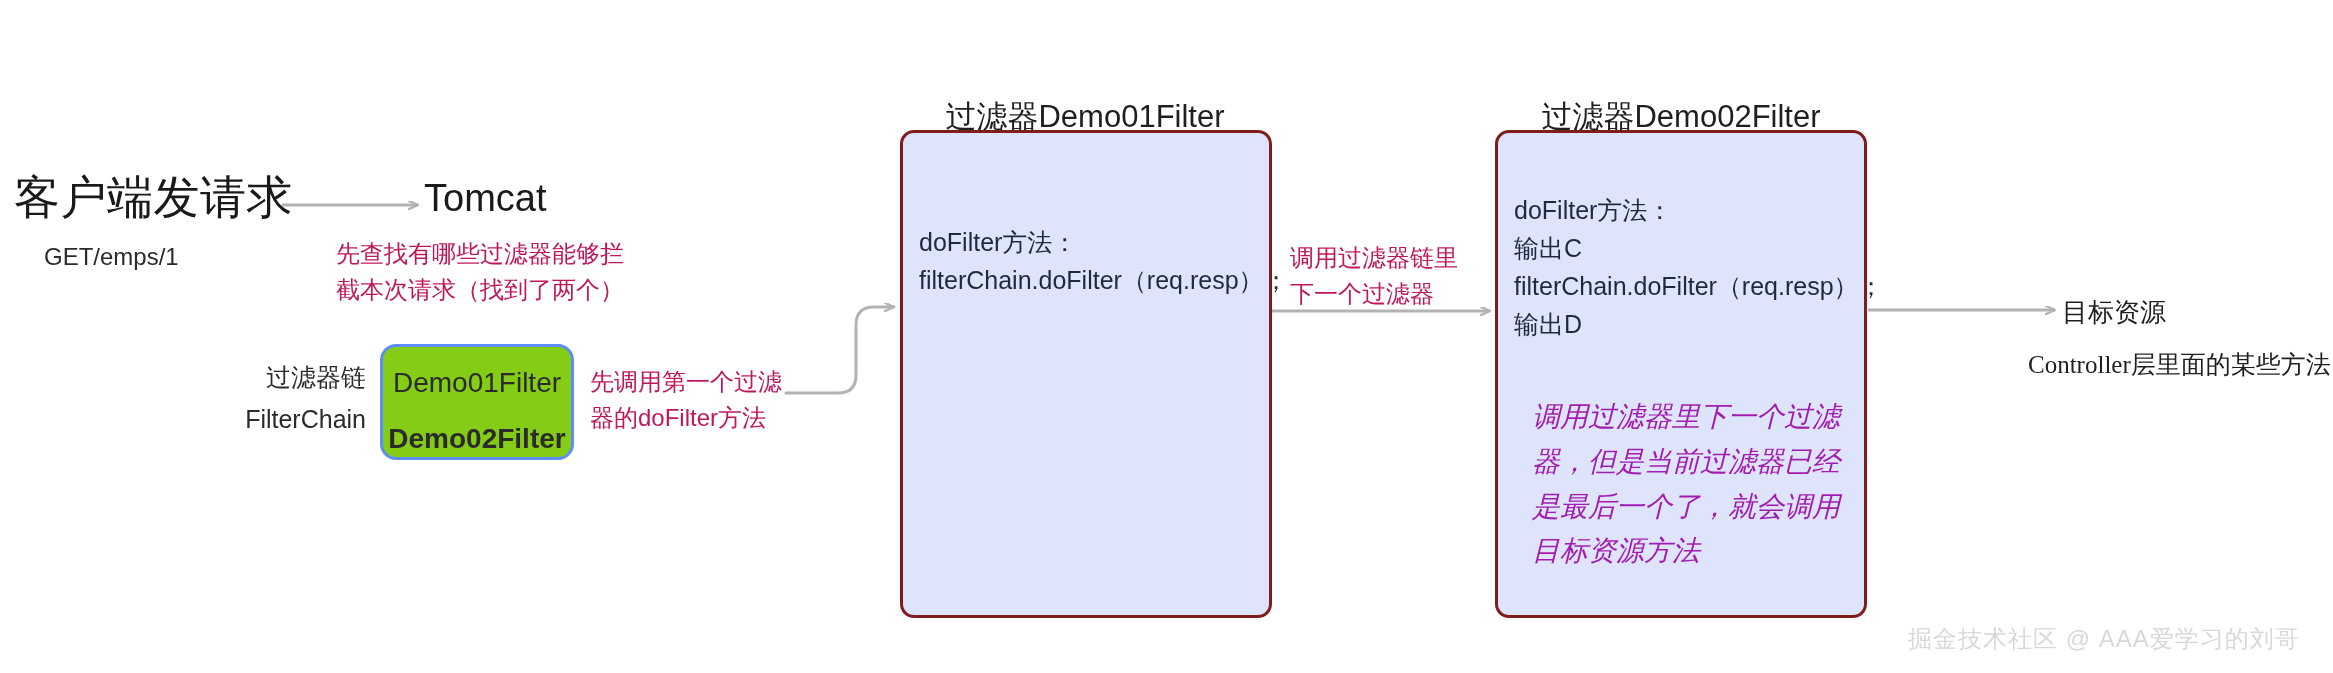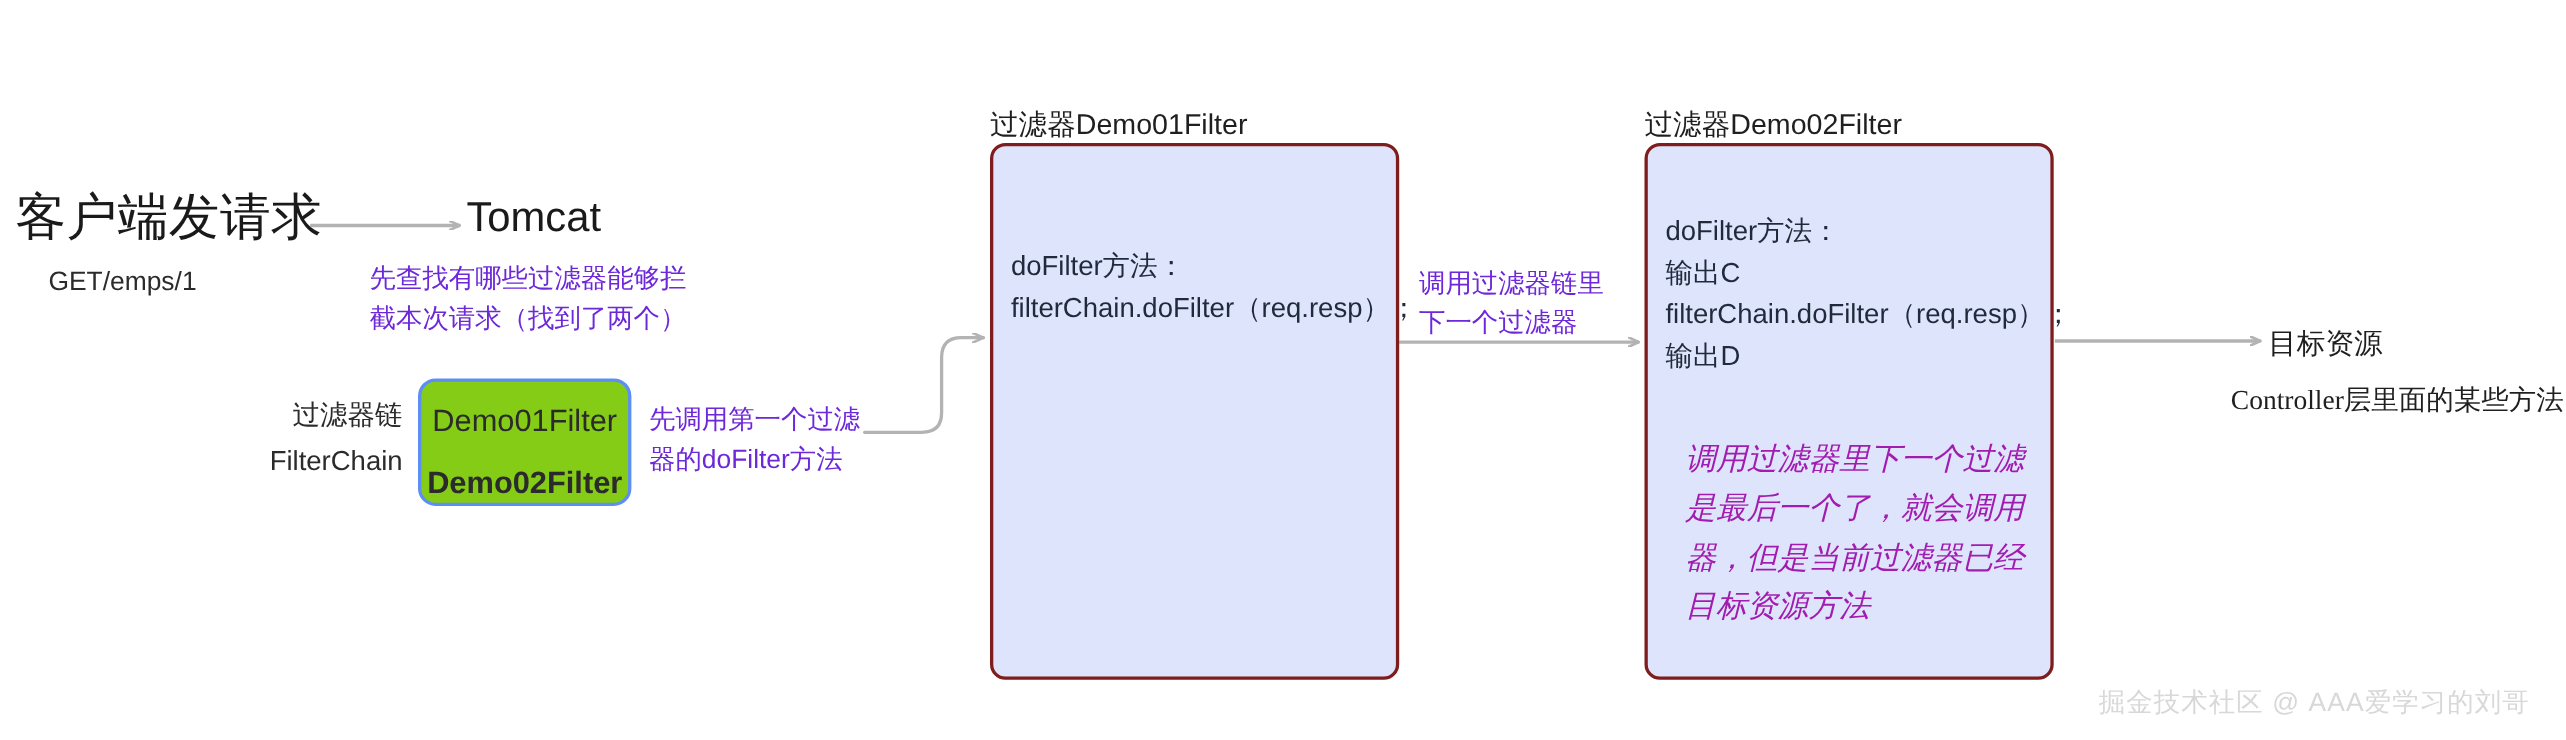--- a/index.html
+++ b/index.html
@@ -32,32 +32,33 @@
     color: #1a1a1a;
   }
   .sub-label {
     font-size: 24px;
     line-height: 1.45;
     color: #2b2b2b;
   }
   .note-label {
     font-size: 24px;
     line-height: 1.5;
-    color: #6d28d9;
+    color: #be185d;
   }
   .chain-side-label {
     font-size: 25px;
     line-height: 1.55;
     color: #2b2b2b;
     text-align: right;
   }
   .box-title {
-    font-size: 26px;
+    font-size: 31px;
     line-height: 1.2;
     color: #1f1f1f;
+    text-align: center;
   }
   .chain-item {
     font-size: 28px;
     line-height: 1.0;
     color: #2b2b2b;
     text-align: center;
   }
   .box-body {
     font-size: 25px;
     line-height: 1.52;
@@ -166,22 +167,22 @@
 
   <div class="abs filter-box" style="left:1495px; top:130px; width:372px; height:488px;">
     <div class="box-body" style="margin:58px 0 0 16px;">
       <div class="nowrap">doFilter方法：</div>
       <div class="nowrap">输出C</div>
       <div class="nowrap">filterChain.doFilter（req.resp）；</div>
       <div class="nowrap">输出D</div>
     </div>
     <div class="box-body-indent" style="margin:52px 0 0 34px;">
       <div class="nowrap">调用过滤器里下一个过滤</div>
+      <div class="nowrap">器，但是当前过滤器已经</div>
       <div class="nowrap">是最后一个了，就会调用</div>
-      <div class="nowrap">器，但是当前过滤器已经</div>
       <div class="nowrap">目标资源方法</div>
     </div>
   </div>
 
   <div class="abs target-label nowrap" style="left:2062px; top:297px;">目标资源</div>
   <div class="abs target-sub nowrap" style="left:2028px; top:350px;">Controller层里面的某些方法</div>
 
   <div class="abs watermark nowrap" style="left:1908px; top:625px;">掘金技术社区 @ AAA爱学习的刘哥</div>
 
 </div>

